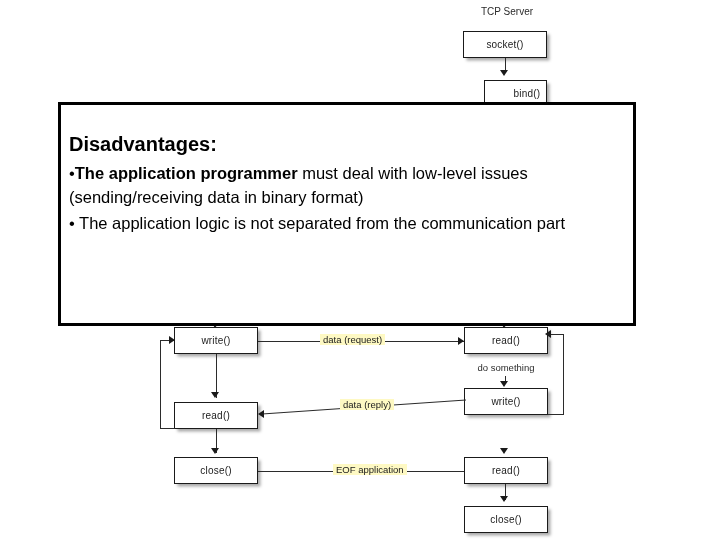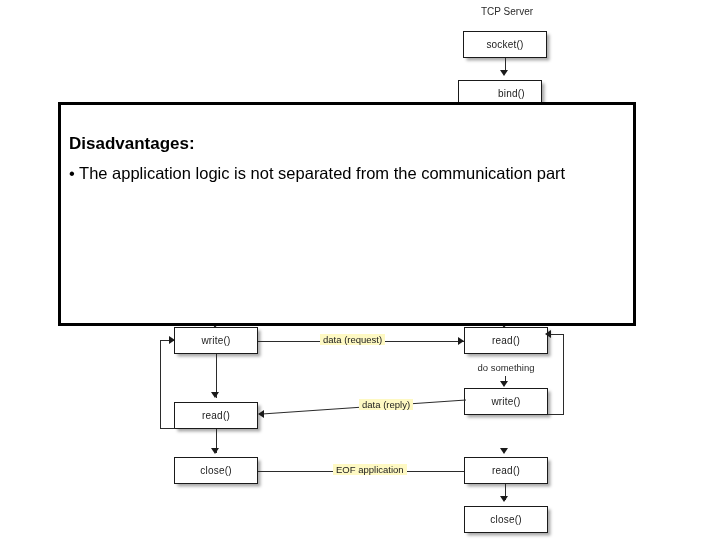--- a/index.html
+++ b/index.html
@@ -101,21 +101,21 @@
     top: 102px;
     width: 578px;
     height: 224px;
     box-sizing: border-box;
     background: #ffffff;
     border: 3px solid #000000;
     padding: 26px 10px 0 8px;
     color: #000000;
   }
   #callout .heading {
-    font-size: 17px;
+    font-size: 20px;
     font-weight: bold;
     line-height: 26px;
     margin: 0 0 4px 0;
   }
   #callout .bullet {
     font-size: 16.5px;
     line-height: 24px;
     margin: 0 0 2px 0;
   }
   #callout .bullet .b {
@@ -129,21 +129,21 @@
 
   <div id="diagram">
 
     <div class="col-title" style="left:481px; top:6px;">TCP Server</div>
 
     <div class="node" style="left:463px; top:31px; width:84px; height:27px;">socket()</div>
 
     <div class="ln v" style="left:505px; top:58px; height:15px;"></div>
     <div class="arrow-d" style="left:500px; top:70px;"></div>
 
-    <div class="node" style="left:458px; top:80px; width:84px; height:27px;padding-left:23px;">bind()</div>
+    <div class="node" style="left:484px; top:80px; width:63px; height:27px;padding-left:23px;">bind()</div>
 
     <div class="faded">
 
       <div class="ln v" style="left:505px; top:107px; height:16px;"></div>
       <div class="arrow-d" style="left:500px; top:119px;"></div>
 
       <div class="node" style="left:463px; top:129px; width:84px; height:27px;">listen()</div>
 
       <div class="ln v" style="left:505px; top:156px; height:17px;"></div>
       <div class="arrow-d" style="left:500px; top:169px;"></div>
@@ -195,21 +195,21 @@
     <div class="arrow-d" style="left:211px; top:392px;"></div>
 
     <div class="node" style="left:174px; top:402px; width:84px; height:27px;">read()</div>
 
     <div style="position:absolute; left:258px; top:396px; width:208px; height:22px;">
       <svg width="208" height="22" viewBox="0 0 208 22">
         <line x1="208" y1="4" x2="4" y2="18" stroke="#2b2b2b" stroke-width="1.2"></line>
       </svg>
     </div>
     <div class="arrow-l" style="left:258px; top:410px;"></div>
-    <div class="edge-label" style="left:359px; top:399px;">data (reply)</div>
+    <div class="edge-label" style="left:340px; top:399px;">data (reply)</div>
 
     <div class="ln h" style="left:160px; top:428px; width:15px;"></div>
     <div class="ln v" style="left:160px; top:340px; height:89px;"></div>
     <div class="ln h" style="left:160px; top:340px; width:14px;"></div>
     <div class="arrow-r" style="left:169px; top:336px;"></div>
 
     <div class="ln h" style="left:548px; top:414px; width:16px;"></div>
     <div class="ln v" style="left:563px; top:334px; height:81px;"></div>
     <div class="ln h" style="left:549px; top:334px; width:15px;"></div>
     <div class="arrow-l" style="left:545px; top:330px;"></div>
@@ -228,19 +228,22 @@
 
     <div class="ln v" style="left:505px; top:484px; height:16px;"></div>
     <div class="arrow-d" style="left:500px; top:496px;"></div>
 
     <div class="node" style="left:464px; top:506px; width:84px; height:27px;">close()</div>
   </div>
 
   <div id="callout">
     <div class="heading">Disadvantages:</div>
 
+    <div class="bullet">
+      <span>•</span><span class="b">The application programmer</span><span> must deal with low-level  issues (sending/receiving  data in binary format)</span>
+    </div>
 
     <div class="bullet">
       <span>•</span><span> The application logic is not separated from the communication part</span>
     </div>
   </div>
 
 </div>
 
 </body></html>

